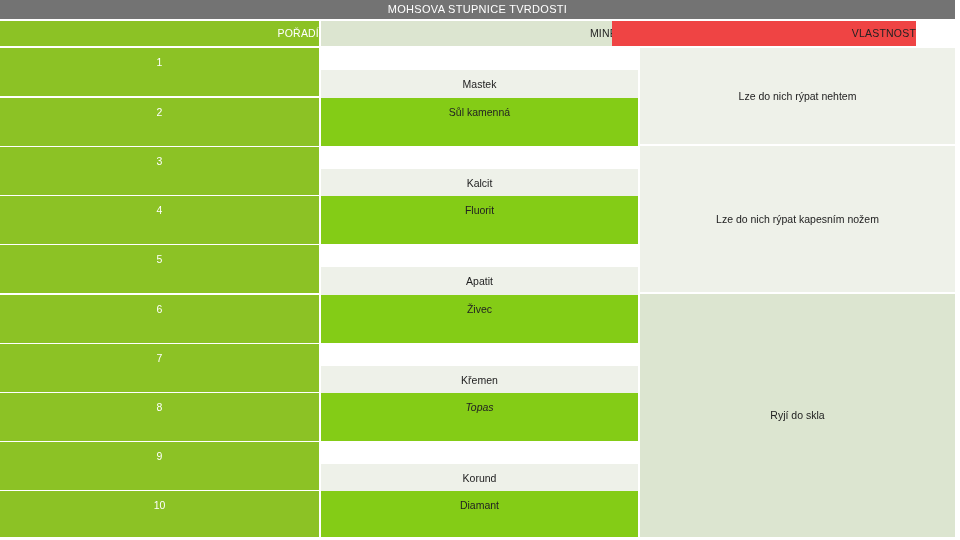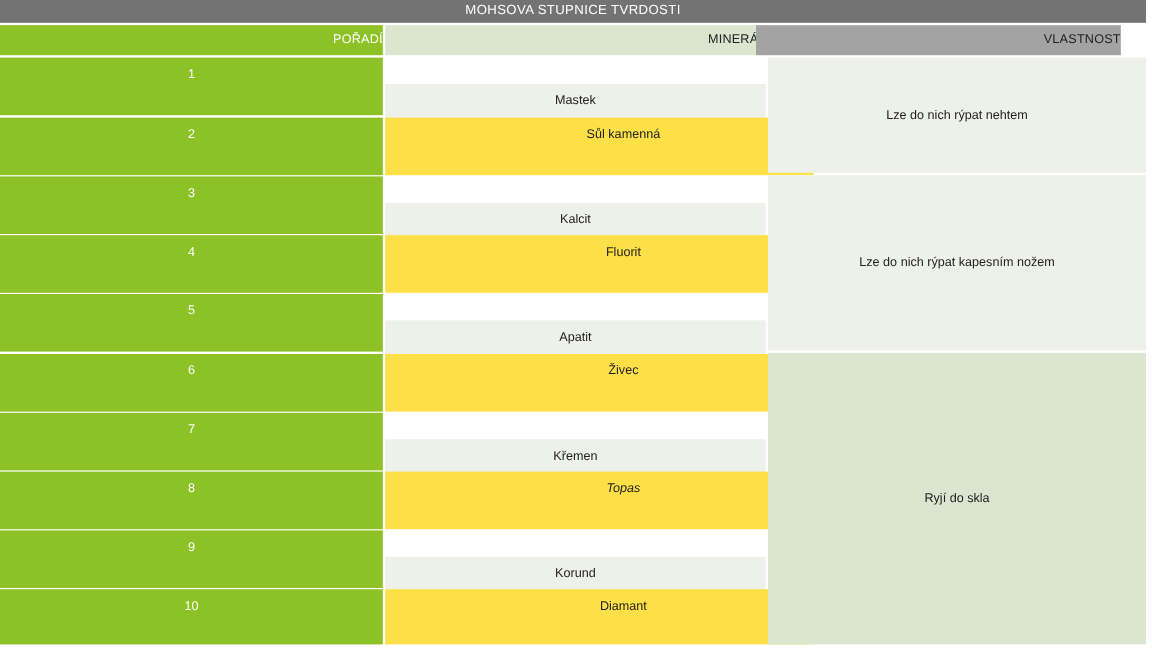--- a/index.html
+++ b/index.html
@@ -63,23 +63,23 @@
     background: #8cc225;
     color: #ffffff;
   }
   .hcell-mineral {
     left: 321px;
     width: 317px;
     background: #dce5d0;
     color: #222222;
   }
   .hcell-property {
-    left: 630px;
+    left: 612px;
     width: 304px;
-    background: #a3a3a3;
+    background: #ef4444;
     color: #222222;
   }
 
   
   .order-cell {
     position: absolute;
     left: 0;
     width: 319px;
     background: #8cc225;
     color: #ffffff;
@@ -102,21 +102,21 @@
     font-size: 10.5px;
     text-align: center;
     overflow: hidden;
   }
   .mineral-cell .txt {
     display: block;
     padding-top: 8px;
     line-height: 12px;
   }
   .tone-light { background: #eef1e9; margin-top: 22px; }
-  .tone-dark  { background: #fde047; padding-left: 40px; }
+  .tone-dark  { background: #84cc16; }
 
   
   .prop-cell {
     position: absolute;
     left: 640px;
     width: 315px;
     color: #222222;
     font-size: 10.5px;
     text-align: center;
     overflow: hidden;

